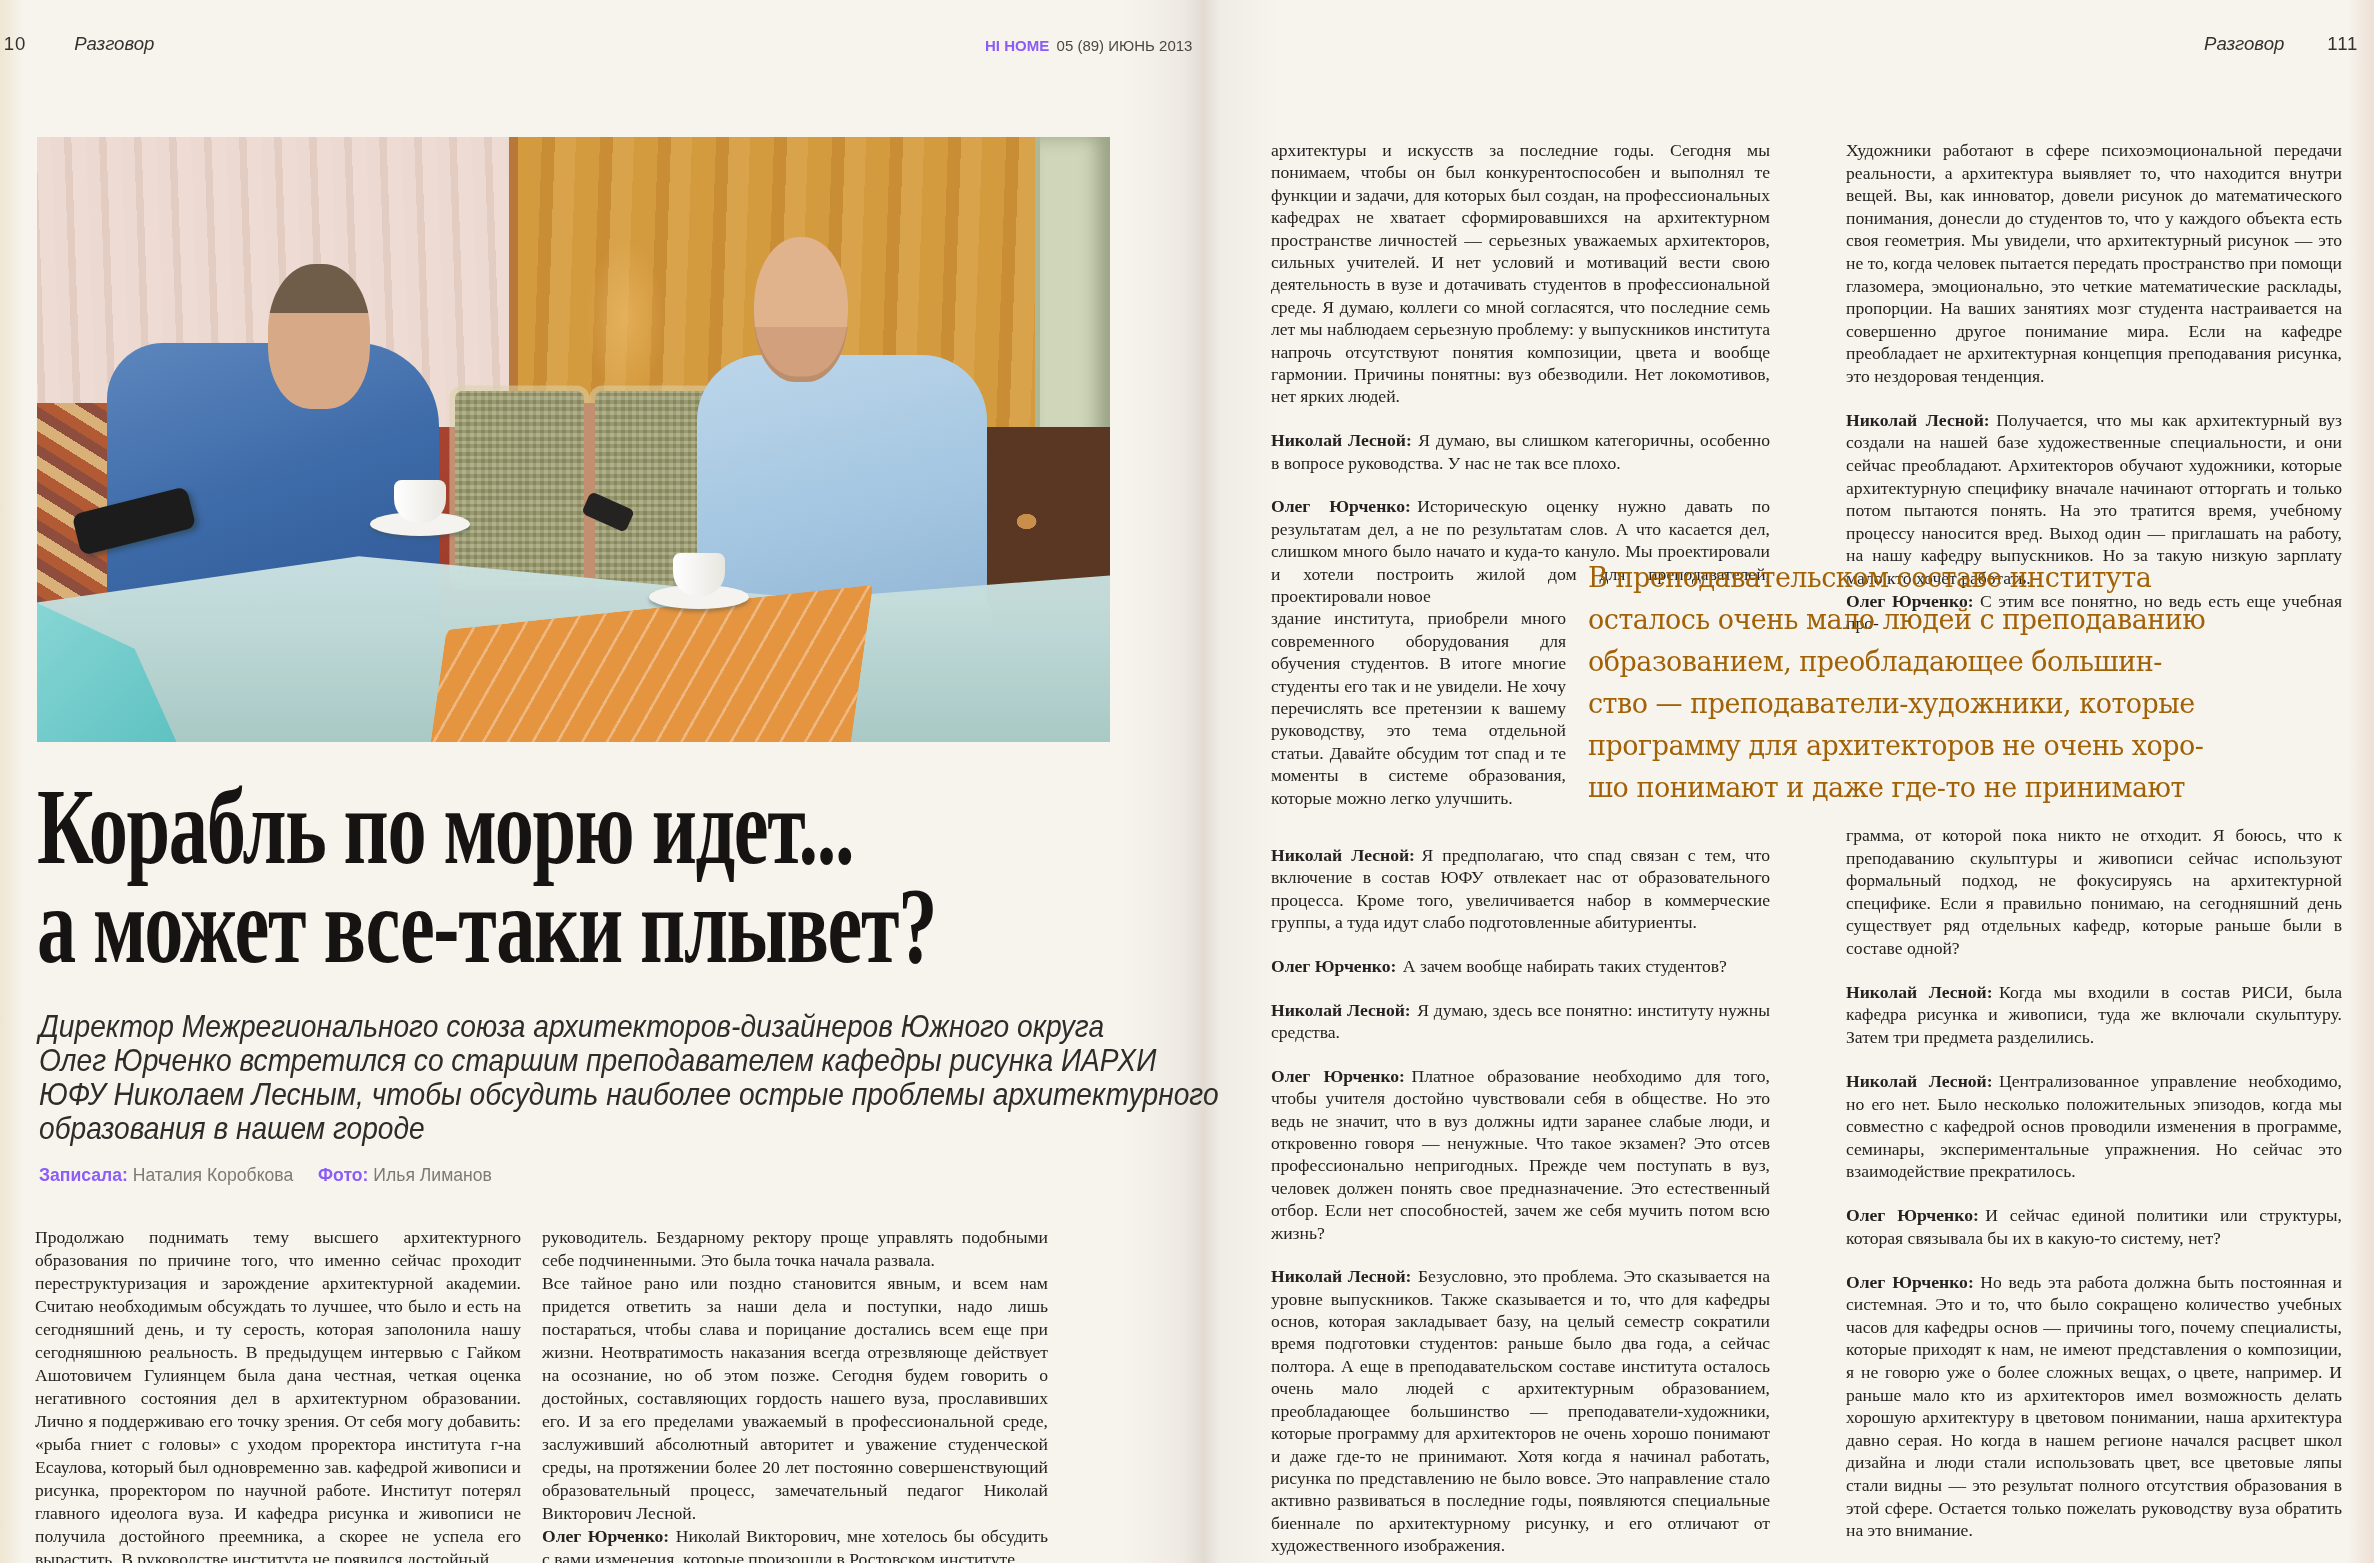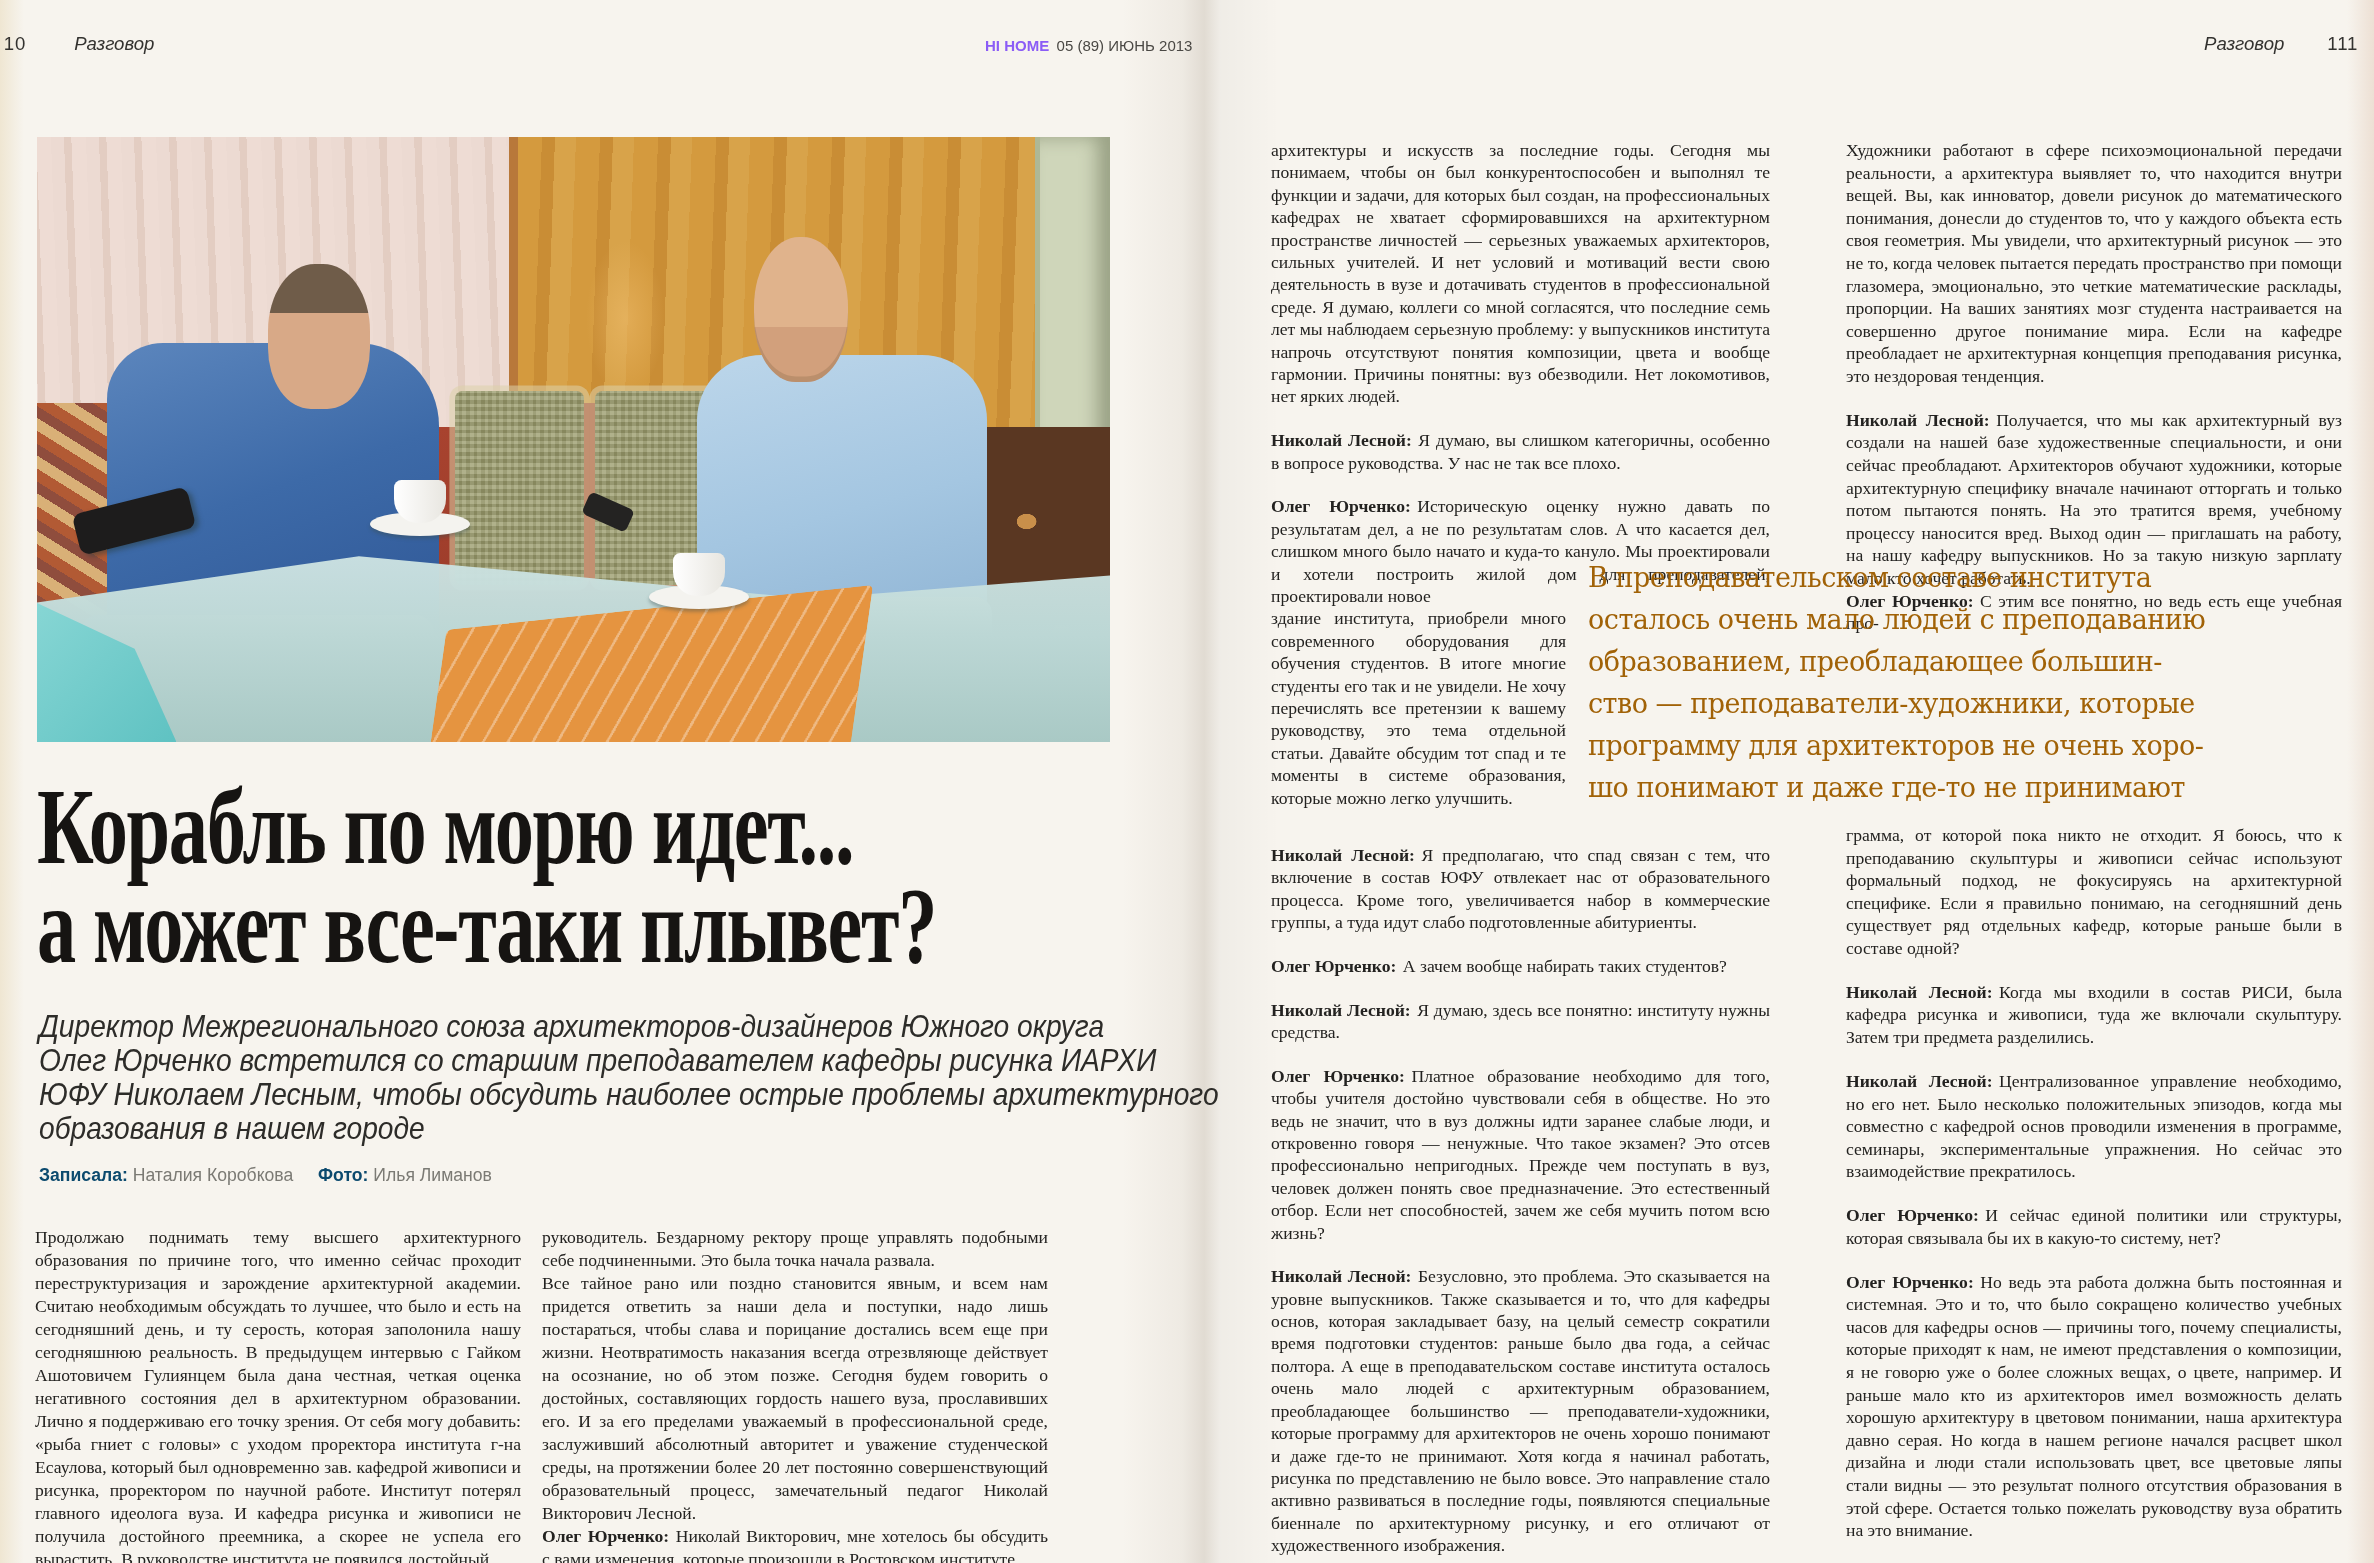--- a/index.html
+++ b/index.html
@@ -86,21 +86,21 @@
   .black-obj{position:absolute;left:51%;bottom:36%;width:4.5%;height:4%;background:#242322;border-radius:5.6px;transform:rotate(24deg);}
   .cloth{position:absolute;left:0;bottom:0;width:13%;height:28%;background:linear-gradient(135deg,#8bd8d6,#5fc2c2);clip-path:polygon(0 18%,70% 45%,100% 100%,0 100%);}
   
   .headline{position:absolute;left:37px;top:777px;font-family:Liberation Serif, serif;
     font-weight:700;font-size:109px;line-height:99px;color:#161412;letter-spacing:-1.9px;}
   .cond{display:inline-block;transform:scaleX(.72);transform-origin:0 50%;white-space:nowrap;}
   .standfirst{position:absolute;left:39px;top:1009px;font-family:"Liberation Sans",sans-serif;
     font-size:32px;line-height:34px;color:#2d2c29;}
   .cond-i{display:inline-block;transform:scaleX(.88);transform-origin:0 50%;white-space:nowrap;font-style:italic;}
   .byline{position:absolute;left:39px;top:1165px;font-family:"Liberation Sans",sans-serif;font-size:17.6px;color:#7b7a74;}
-  .byline b{color:#0c4a6e;font-weight:700;}
+  .byline b{color:#8b5cf6;font-weight:700;}
   .byline .gap{display:inline-block;width:15px;}
   
   .col{position:absolute;text-align:justify;font-size:17.6px;line-height:23px;}
   .col p{margin:0;}
   .intro-col1{left:35px;top:1226px;width:486px;}
   .intro-col2{left:542px;top:1226px;width:506px;}
   .r-col1{left:1271px;top:139px;width:499px;line-height:22.4px;}
   .r-col2-top{left:1846px;top:139px;width:496px;line-height:22.6px;}
   .r-col2-bot{left:1846px;top:824px;width:496px;line-height:22.6px;}
   .qa{margin:0 0 21.3px 0;}

